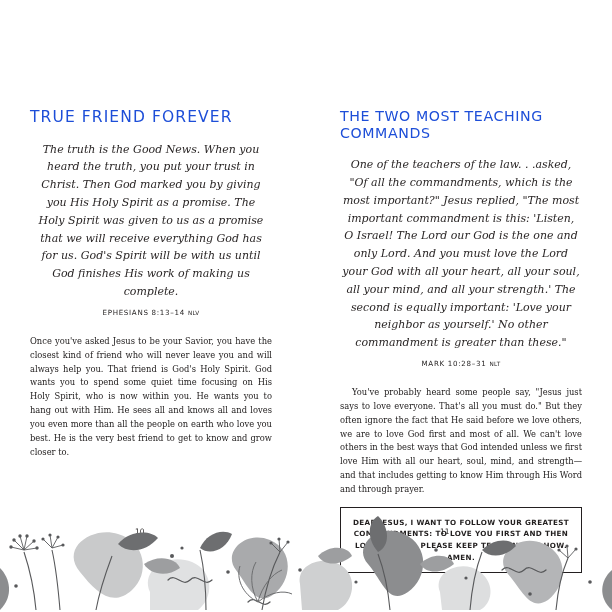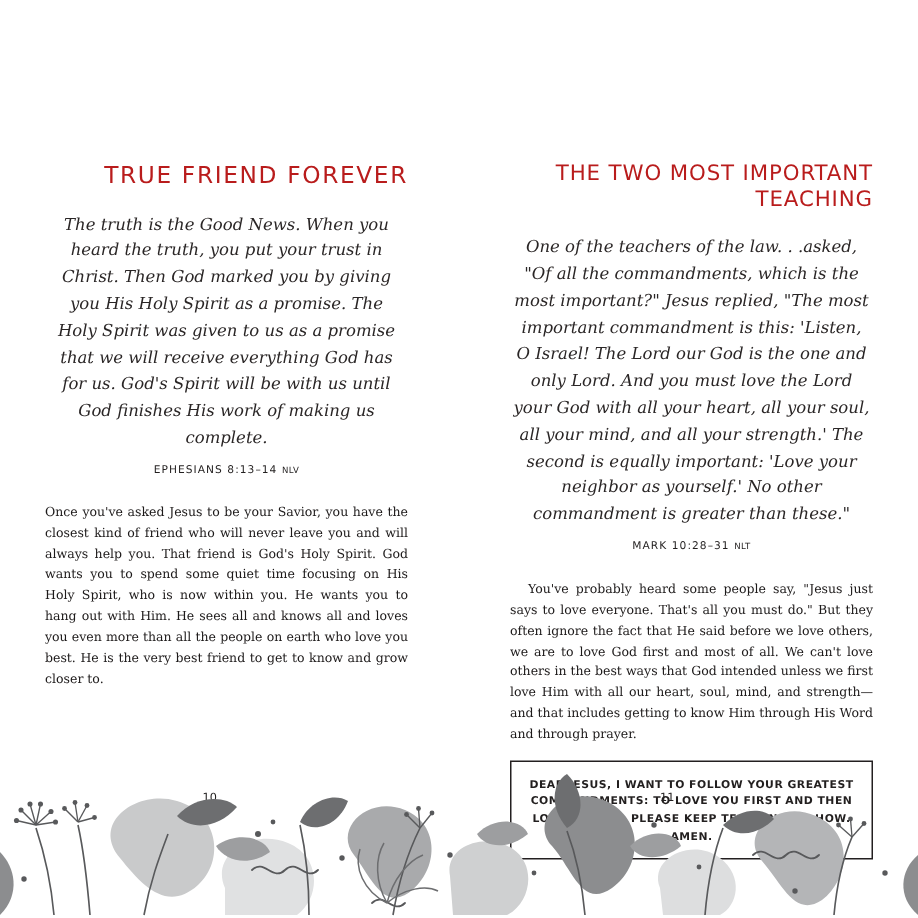--- a/index.html
+++ b/index.html
@@ -33,23 +33,23 @@
   }
   .page-right {
     left: 306px;
     width: 306px;
     padding: 108px 30px 0 34px;
   }
   .chapter-title {
     font-family: "DejaVu Sans", sans-serif;
     font-size: 15.5px;
     letter-spacing: 1.1px;
-    text-align: right;
+    text-align: left;
     font-weight: 400;
-    color: #b91c1c;
+    color: #1d4ed8;
     margin: 0 0 14px 0;
     line-height: 1.2;
   }
   .page-right .chapter-title {
     font-size: 14.2px;
     letter-spacing: 0.6px;
   }
   .verse {
     font-family: "DejaVu Serif", serif;
     font-style: italic;
@@ -130,21 +130,21 @@
     <h1 class="chapter-title">TRUE FRIEND FOREVER</h1>
     <p class="verse">The truth is the Good News. When you heard the truth, you put your trust in Christ. Then God marked you by giving you His Holy Spirit as a promise. The Holy Spirit was given to us as a promise that we will receive everything God has for us. God's Spirit will be with us until God finishes His work of making us complete.</p>
     <p class="verse-ref">
       <span>EPHESIANS 8:13–14</span>
       <span class="ver">NLV</span>
     </p>
     <p class="body-text">Once you've asked Jesus to be your Savior, you have the closest kind of friend who will never leave you and will always help you. That friend is God's Holy Spirit. God wants you to spend some quiet time focusing on His Holy Spirit, who is now within you. He wants you to hang out with Him. He sees all and knows all and loves you even more than all the people on earth who love you best. He is the very best friend to get to know and grow closer to.</p>
   </div>
 
   <div class="page page-right">
-    <h1 class="chapter-title">THE TWO MOST IMPORTANT TEACHING</h1>
+    <h1 class="chapter-title">THE TWO MOST TEACHING COMMANDS</h1>
     <p class="verse">One of the teachers of the law. . .asked, "Of all the commandments, which is the most important?" Jesus replied, "The most important commandment is this: 'Listen, O Israel! The Lord our God is the one and only Lord. And you must love the Lord your God with all your heart, all your soul, all your mind, and all your strength.' The second is equally important: 'Love your neighbor as yourself.' No other commandment is greater than these."</p>
     <p class="verse-ref">
       <span>MARK 10:28–31</span>
       <span class="ver">NLT</span>
     </p>
     <p class="body-text indent">You've probably heard some people say, "Jesus just says to love everyone. That's all you must do." But they often ignore the fact that He said before we love others, we are to love God first and most of all. We can't love others in the best ways that God intended unless we first love Him with all our heart, soul, mind, and strength—and that includes getting to know Him through His Word and through prayer.</p>
     <div class="prayer-box">
       <div class="prayer-text">DEAR JESUS, I WANT TO FOLLOW YOUR GREATEST COMMANDMENTS: TO LOVE YOU FIRST AND THEN LOVE OTHERS. PLEASE KEEP TEACHING ME HOW. AMEN.</div>
     </div>
   </div>

